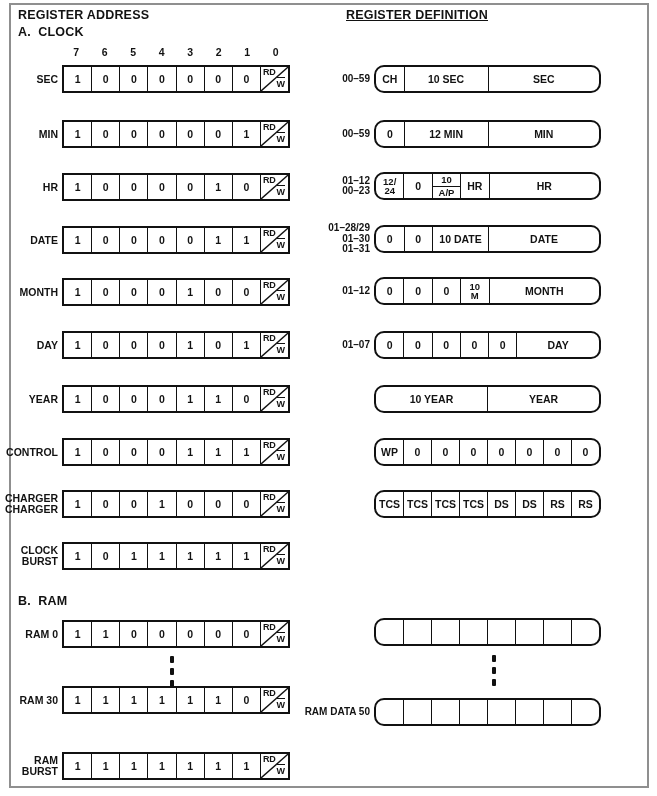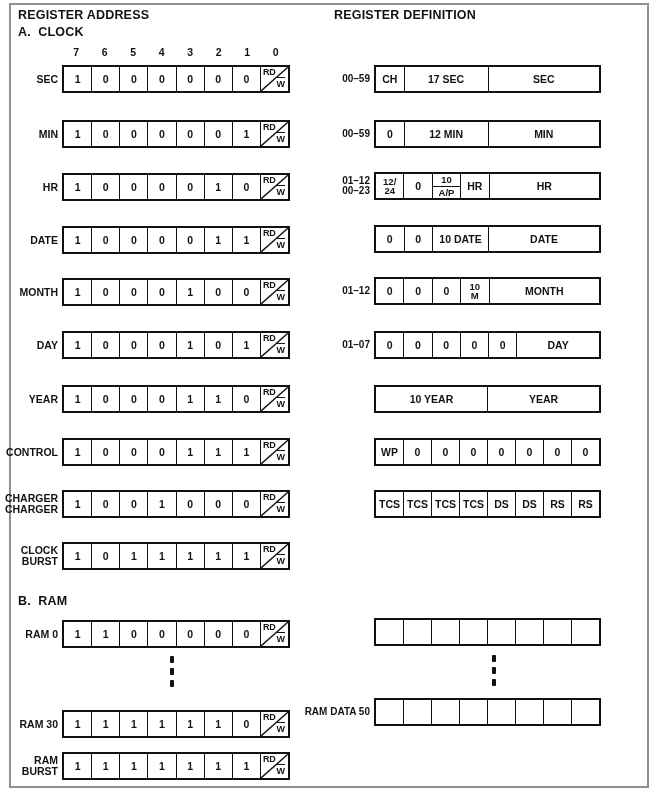--- a/index.html
+++ b/index.html
@@ -11,21 +11,21 @@
   }
   .frame{
     position:absolute;left:9px;top:3px;width:640px;height:785px;
     border:2px solid #8f8f8f;box-sizing:border-box;background:#fff;
   }
   .heading{
     position:absolute;font-size:12.5px;font-weight:bold;letter-spacing:.2px;
     white-space:pre;color:#121212;
   }
   #h-left{left:18px;top:8px;}
-  #h-right{left:334px;top:8px;}
+  #h-right{left:346px;top:8px;text-decoration:underline;}
   #h-secA{left:18px;top:25px;}
   #h-secB{left:18px;top:594px;}
 
   
   #bit-header{
     position:absolute;left:62px;top:46px;width:228px;height:13px;
     display:flex;
   }
   #bit-header span{
     flex:1 1 0;text-align:center;font-size:10.5px;font-weight:bold;
@@ -40,21 +40,21 @@
     display:flex;flex-direction:column;justify-content:center;align-items:flex-end;
     font-weight:bold;text-align:right;
   }
   .addr-row .row-label{width:58px;font-size:10.5px;line-height:11px;}
   .def-row .row-label{width:78px;font-size:10px;line-height:10.5px;}
   .row-box{
     position:absolute;top:0;height:28px;box-sizing:border-box;
     border:2px solid #111;display:flex;background:#fff;
   }
   .addr-row .row-box{left:62px;width:228px;}
-  .def-row .row-box{left:82px;width:227px;}
+  .def-row .row-box{left:82px;width:227px;border-radius:10px;}
   .cell{
     flex-basis:0;box-sizing:border-box;border-right:1.5px solid #111;
     display:flex;flex-direction:column;align-items:center;justify-content:center;
     font-size:10.5px;font-weight:bold;text-align:center;line-height:10px;
     overflow:hidden;position:relative;
   }
   .cell:last-child{border-right:none;}
   .cell .ln{display:block;font-size:inherit;}
   .cell.twolines{font-size:9.5px;line-height:9.5px;}
   
@@ -326,21 +326,21 @@
         <div class="cell" style="flex-grow: 1;">0</div>
         <div class="cell rw" style="flex-grow: 1;">
           <svg viewBox="0 0 10 10" preserveAspectRatio="none">
             <line x1="0" y1="10" x2="10" y2="0" stroke="#111" stroke-width="1.4" vector-effect="non-scaling-stroke"></line>
           </svg>
           <span class="rd">RD</span>
           <span class="wr">W</span>
         </div>
       </div>
     </div>
-    <div class="row addr-row" style="top: 710px; padding-left: 22px;">
+    <div class="row addr-row" style="top: 686px; padding-left: 22px;">
       <div class="row-label">
         <span class="ln">RAM 30</span>
       </div>
       <div class="row-box">
         <div class="cell" style="flex-grow: 1;">1</div>
         <div class="cell" style="flex-grow: 1;">1</div>
         <div class="cell" style="flex-grow: 1;">1</div>
         <div class="cell" style="flex-grow: 1;">1</div>
         <div class="cell" style="flex-grow: 1;">1</div>
         <div class="cell" style="flex-grow: 1;">1</div>
@@ -380,21 +380,21 @@
 <div id="definition-rows">
     <div class="row def-row" style="top: 65px;">
       <div class="row-label">
         <span class="ln">00–59</span>
       </div>
       <div class="row-box">
         <div class="cell" style="flex-grow: 1;">
           <span class="ln">CH</span>
         </div>
         <div class="cell" style="flex-grow: 3;">
-          <span class="ln">17 SEC</span>
+          <span class="ln">10 SEC</span>
         </div>
         <div class="cell" style="flex-grow: 4;">
           <span class="ln">SEC</span>
         </div>
       </div>
     </div>
     <div class="row def-row" style="top: 120px;">
       <div class="row-label">
         <span class="ln">00–59</span>
       </div>
@@ -429,20 +429,25 @@
         </div>
         <div class="cell" style="flex-grow: 1;">
           <span class="ln">HR</span>
         </div>
         <div class="cell" style="flex-grow: 4;">
           <span class="ln">HR</span>
         </div>
       </div>
     </div>
     <div class="row def-row" style="top: 225px;">
+      <div class="row-label">
+        <span class="ln">01–28/29</span>
+        <span class="ln">01–30</span>
+        <span class="ln">01–31</span>
+      </div>
       <div class="row-box">
         <div class="cell" style="flex-grow: 1;">
           <span class="ln">0</span>
         </div>
         <div class="cell" style="flex-grow: 1;">
           <span class="ln">0</span>
         </div>
         <div class="cell" style="flex-grow: 2;">
           <span class="ln">10 DATE</span>
         </div>

